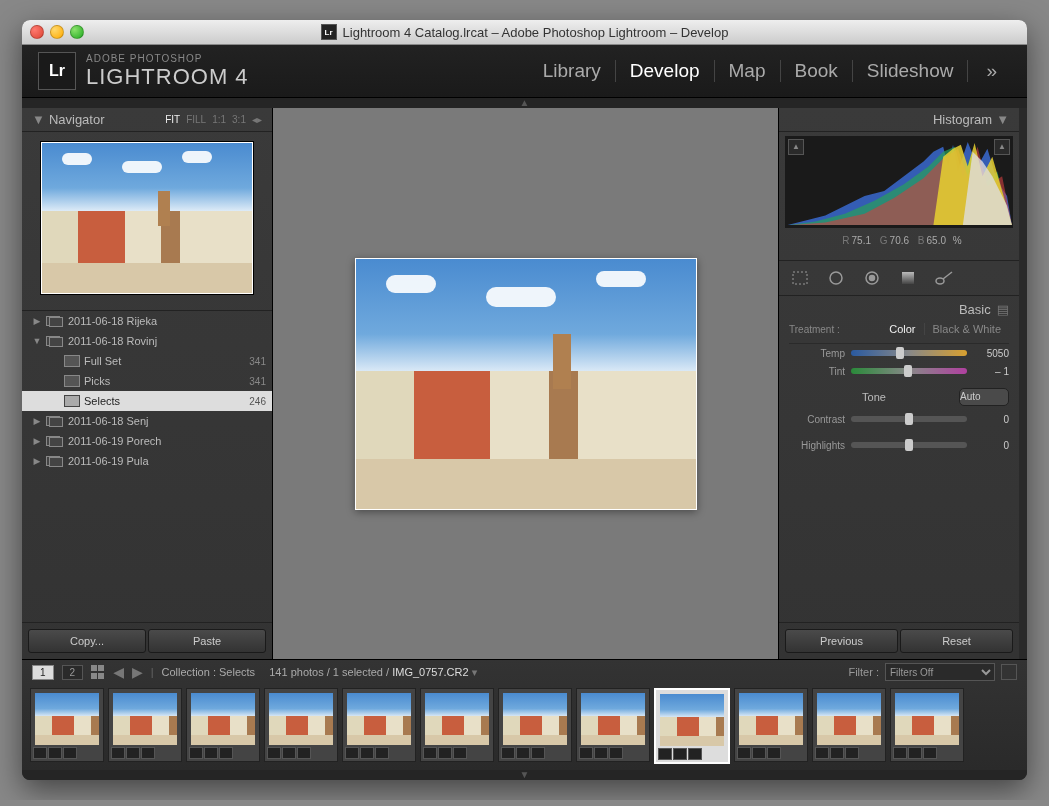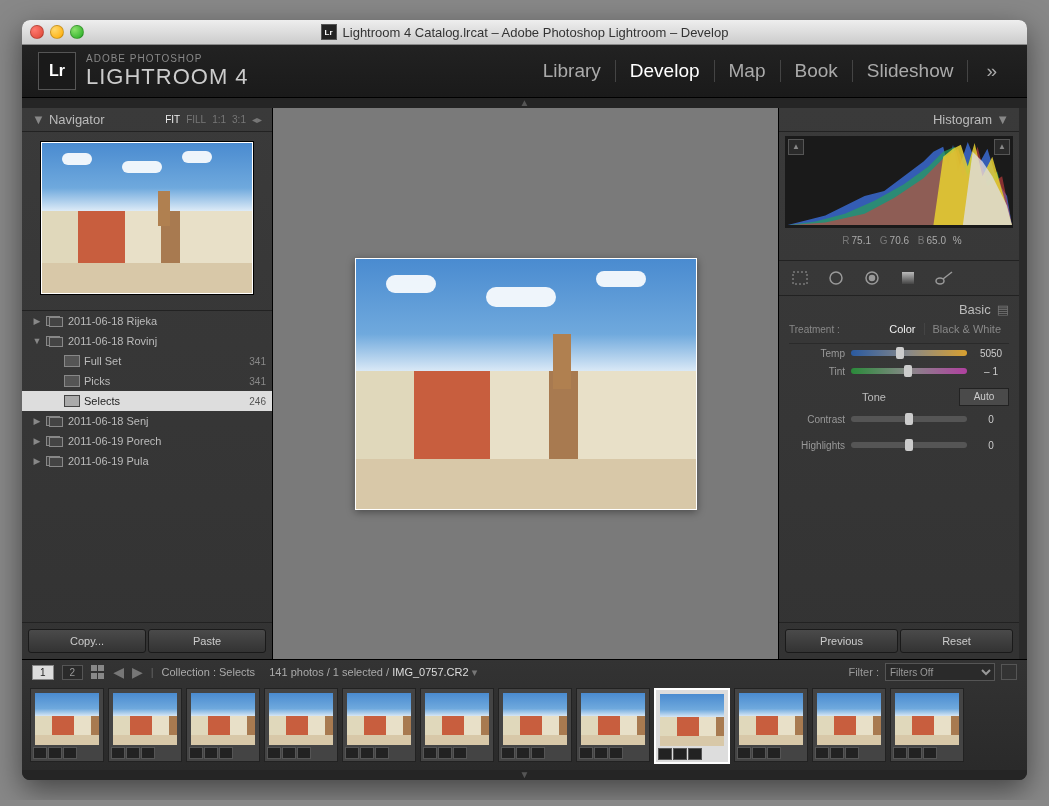--- a/index.html
+++ b/index.html
@@ -99,28 +99,28 @@
 .wb{display:flex;align-items:center;gap:8px;padding:6px 0}
 .eyedrop{width:22px;height:26px;color:#999}
 .wb .lbl{color:#888;font-size:10px}
 .wb .val{margin-left:auto;color:#ddd;font-size:11px;display:flex;align-items:center;gap:4px}
 .wb .val::after{content:"";border:4px solid transparent;border-top-color:#888}
 
 .slider-row{display:flex;align-items:center;gap:6px;height:18px}
 .slider-row .nm{width:56px;text-align:right;color:#999;font-size:10px}
 .slider-row .track{flex:1;height:6px;border-radius:3px;position:relative}
 .slider-row .thumb{position:absolute;top:-3px;width:8px;height:12px;background:#ccc;border-radius:2px;transform:translateX(-50%)}
-.slider-row .val{width:36px;text-align:center;color:#ccc;font-size:10px}
+.slider-row .val{width:36px;text-align:right;color:#ccc;font-size:10px}
 .track.temp{background:linear-gradient(90deg,#2a5aa0,#888 50%,#d8a030)}
 .track.tint{background:linear-gradient(90deg,#2a8a3a,#888 50%,#b040a0)}
 .track.gray{background:#555}
 
 .tone-hdr{display:flex;align-items:center;padding:8px 0 4px}
 .tone-hdr .lbl{flex:1;text-align:center;color:#bbb;font-size:11px}
-.tone-hdr .auto{width:48px;height:16px;background:#4a4a4a;border:1px solid #222;border-radius:0;font-size:10px;color:#ccc;text-align:center;line-height:16px}
+.tone-hdr .auto{width:48px;height:16px;background:#4a4a4a;border:1px solid #222;border-radius:5px;font-size:10px;color:#ccc;text-align:left;line-height:16px}
 
 .footer{height:110px;background:linear-gradient(#333,#2a2a2a);border-top:1px solid #000;display:flex;flex-direction:column}
 .footbar{height:24px;display:flex;align-items:center;padding:0 10px;gap:8px;font-size:11px;color:#999}
 .footbar .box{padding:1px 7px;border:1px solid #555;background:#2a2a2a;font-size:10px}
 .footbar .box.act{background:#ddd;color:#222;border-color:#888}
 .footbar .grid{display:flex;flex-wrap:wrap;width:14px;height:14px;gap:1px}
 .footbar .grid i{width:6px;height:6px;background:#888}
 .footbar .arr{color:#777;font-size:14px;cursor:pointer}
 .footbar .info{color:#aaa}
 .footbar .info em{font-style:normal;color:#ddd}

